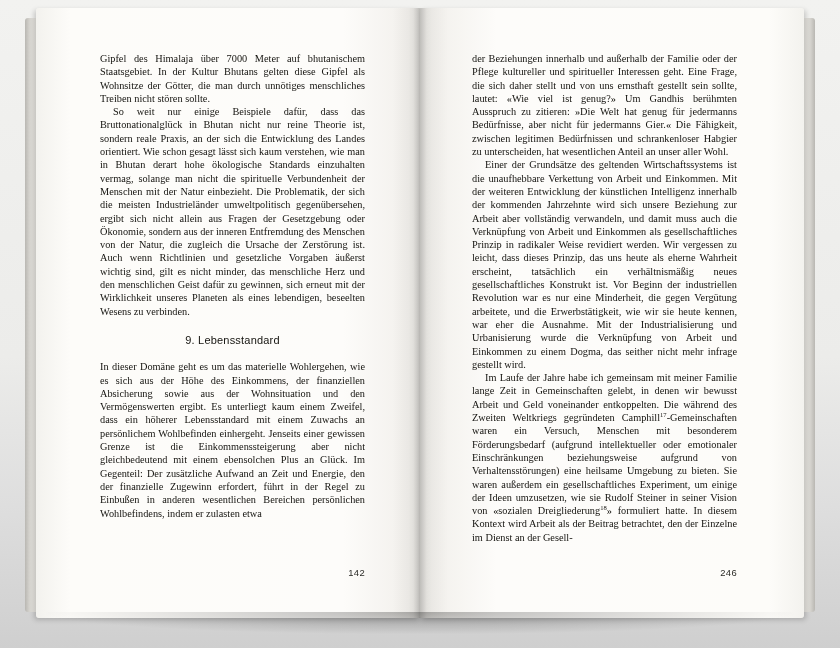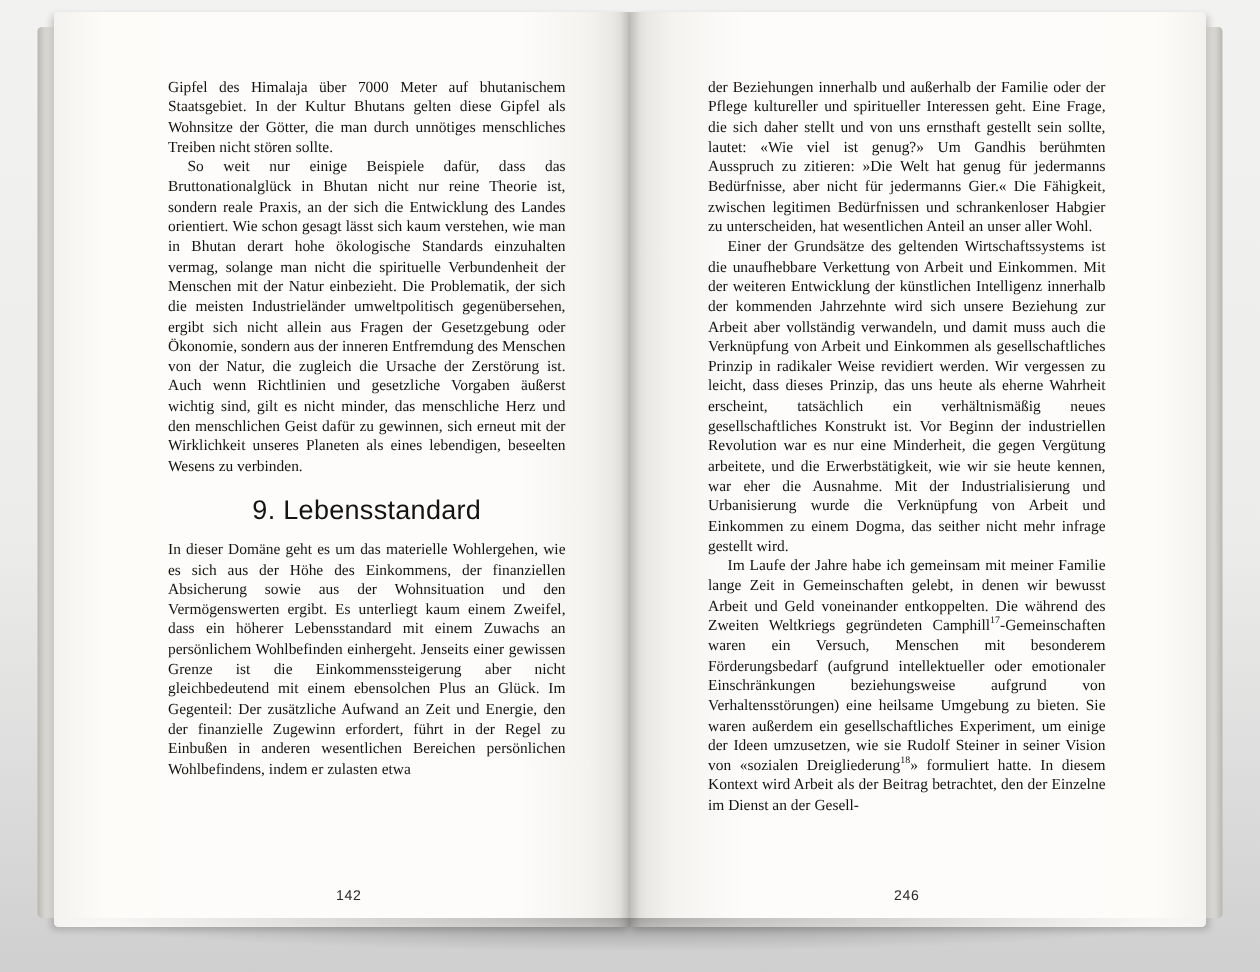--- a/index.html
+++ b/index.html
@@ -98,41 +98,41 @@
   .text-col {
     position: absolute;
     top: 44px;
     width: 265px;
     font-size: 10.3px;
     line-height: 13.3px;
     text-align: justify;
     color: #14130f;
     hyphens: manual;
   }
-  #col-left { left: 76px; }
+  #col-left { left: 64px; }
   #col-right { left: 52px; }
   .para {
     margin: 0;
     text-indent: 13px;
   }
   .para.first { text-indent: 0; }
   h2.section-title {
     font-family: "Liberation Sans", sans-serif;
-    font-size: 18px;
+    font-size: 11px;
     font-weight: 400;
     text-align: center;
     margin: 16px 0 13px 0;
     letter-spacing: 0.2px;
     color: #14130f;
   }
   .folio {
     position: absolute;
-    bottom: 16px;
+    bottom: 40px;
     width: 265px;
-    text-align: center;
+    text-align: right;
     font-family: "Liberation Sans", sans-serif;
     font-size: 9.4px;
     color: #2a2a26;
     letter-spacing: 0.4px;
   }
   #folio-left { left: 64px; }
   #folio-right { left: 52px; }
   sup {
     font-size: 6.6px;
     vertical-align: super;

